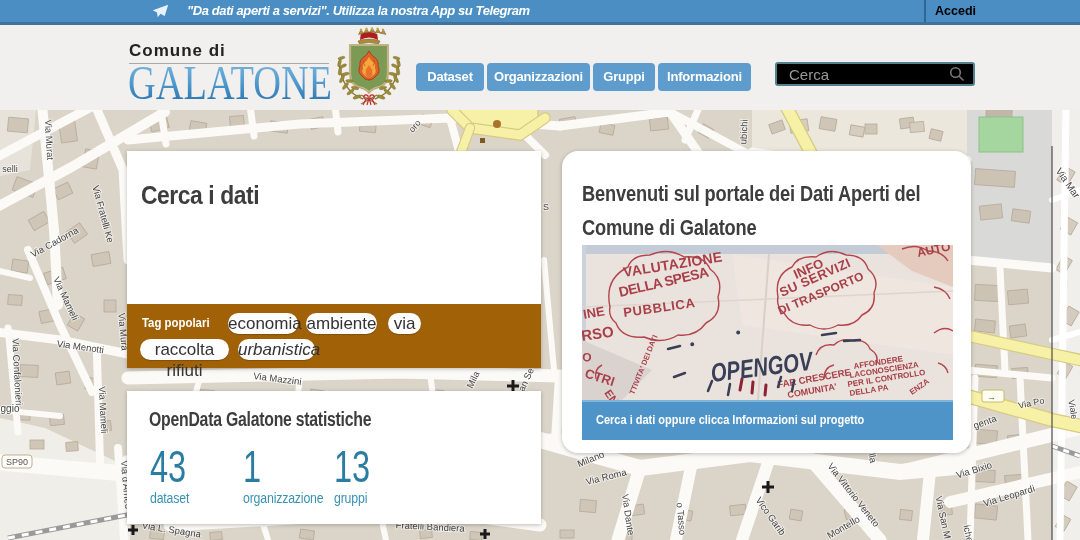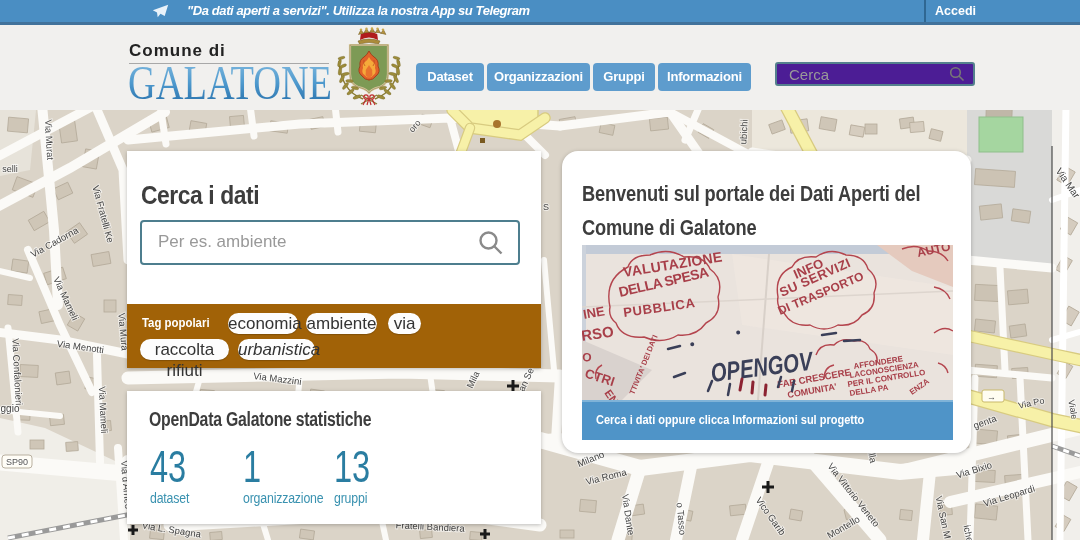--- a/index.html
+++ b/index.html
@@ -3,32 +3,32 @@
 <meta charset="utf-8">
 <style>
   html,body{margin:0;padding:0;}
   body{width:1080px;height:540px;overflow:hidden;position:relative;
        font-family:"Liberation Sans", sans-serif;background:#f1f0ee;}
   .abs{position:absolute;}
   
   .topbar{left:0;top:0;width:1080px;height:22px;background:#4a8ec3;border-bottom:3px solid #41729b;}
   .topbar .msg{position:absolute;left:187px;top:3px;color:#fff;font-size:13px;font-weight:bold;font-style:italic;letter-spacing:-0.4px;}
   .topbar .sep{position:absolute;left:924px;top:0;width:2px;height:22px;background:#2f6792;}
-  .topbar .accedi{position:absolute;left:935px;top:4px;color:#ffffff;font-size:12.5px;font-weight:bold;}
+  .topbar .accedi{position:absolute;left:935px;top:4px;color:#000000;font-size:12.5px;font-weight:bold;}
   .tgicon{position:absolute;left:150px;top:4px;width:21px;height:14px;}
   
   .header{left:0;top:25px;width:1080px;height:85px;background:#f1f0ee;}
   .comunedi{position:absolute;left:129px;top:16px;font-size:17px;font-weight:bold;color:#222;letter-spacing:1px;}
   .logoline{position:absolute;left:129px;top:38px;width:200px;height:1px;background:#a8a8a8;}
   .galatone{position:absolute;left:128px;top:30px;font-family:"Liberation Serif",serif;font-size:48px;
     letter-spacing:0px;background:linear-gradient(180deg,#8cc0e2 0%,#4f9ace 50%,#1f67a3 100%);
     -webkit-background-clip:text;background-clip:text;color:transparent;transform-origin:left top;transform:scaleX(0.80);}
   .navbtn{position:absolute;top:38px;height:28px;background:#5e9ccd;color:#fff;border-radius:4px;
     font-size:13px;font-weight:bold;text-align:center;line-height:28px;letter-spacing:-0.2px;}
-  .searchbox{position:absolute;left:775px;top:37px;width:196px;height:20px;background:#4c1d95;
+  .searchbox{position:absolute;left:775px;top:37px;width:196px;height:20px;background:#000000;
     border:2px solid #54808d;border-radius:3px;}
   .searchbox .ph{position:absolute;left:12px;top:2px;font-size:15px;color:#999;}
   
   .card{background:#fff;box-shadow:0 1px 4px rgba(0,0,0,0.25);}
   .card1{left:127px;top:151px;width:414px;height:217px;}
   .card1 h2{margin:0;position:absolute;left:14px;top:29px;font-size:26px;color:#3d3d3d;font-weight:bold;letter-spacing:-0.5px;transform-origin:left top;transform:scaleX(0.88);}
   .sinput{position:absolute;left:13px;top:69px;width:376px;height:41px;background:#fff;border:2px solid #4d7e8e;border-radius:4px;}
   .sinput .ph{position:absolute;left:16px;top:10px;font-size:17px;color:#999;}
   .tagbar{position:absolute;left:0;top:153px;width:414px;height:64px;background:#a16207;}
   .tagbar .lbl{position:absolute;left:15px;top:12px;color:#fff;font-size:12px;font-weight:bold;display:inline-block;transform-origin:left top;transform:scaleX(0.95);}
@@ -342,27 +342,20 @@
       <span class="ph">Cerca</span>
     <svg style="position:absolute;right:8px;top:2px;" width="16" height="16" viewBox="0 0 16 16">
       <circle cx="6.5" cy="6.5" r="4.8" fill="none" stroke="#777" stroke-width="1.6"></circle>
       <line x1="10" y1="10" x2="14.5" y2="14.5" stroke="#777" stroke-width="1.6"></line>
     </svg>
   </div>
 </div>
 
 <div class="abs card card1">
   <h2>Cerca i dati</h2>
-  <div class="sinput">
-      <span class="ph">Per es. ambiente</span>
-    <svg style="position:absolute;right:14px;top:8px;" width="26" height="26" viewBox="0 0 26 26">
-      <circle cx="10.5" cy="10.5" r="8" fill="none" stroke="#8a8a8a" stroke-width="2.4"></circle>
-      <line x1="16.5" y1="16.5" x2="23.5" y2="23.5" stroke="#8a8a8a" stroke-width="2.4"></line>
-    </svg>
-  </div>
   <div class="tagbar">
     <div class="lbl">Tag popolari</div>
     <div class="pill" style="left:101px;top:9px;width:70px;height:21px;line-height:21px;">economia</div>
     <div class="pill" style="left:179px;top:9px;width:71px;height:21px;line-height:21px;">ambiente</div>
     <div class="pill" style="left:261px;top:9px;width:33px;height:21px;line-height:21px;">via</div>
     <div class="pill" style="left:13px;top:35px;width:89px;height:21px;line-height:21px;">raccolta rifiuti</div>
     <div class="pill" style="left:111px;top:35px;width:77px;height:21px;line-height:21px;font-style:italic;">urbanistica</div>
   </div>
 </div>
 

